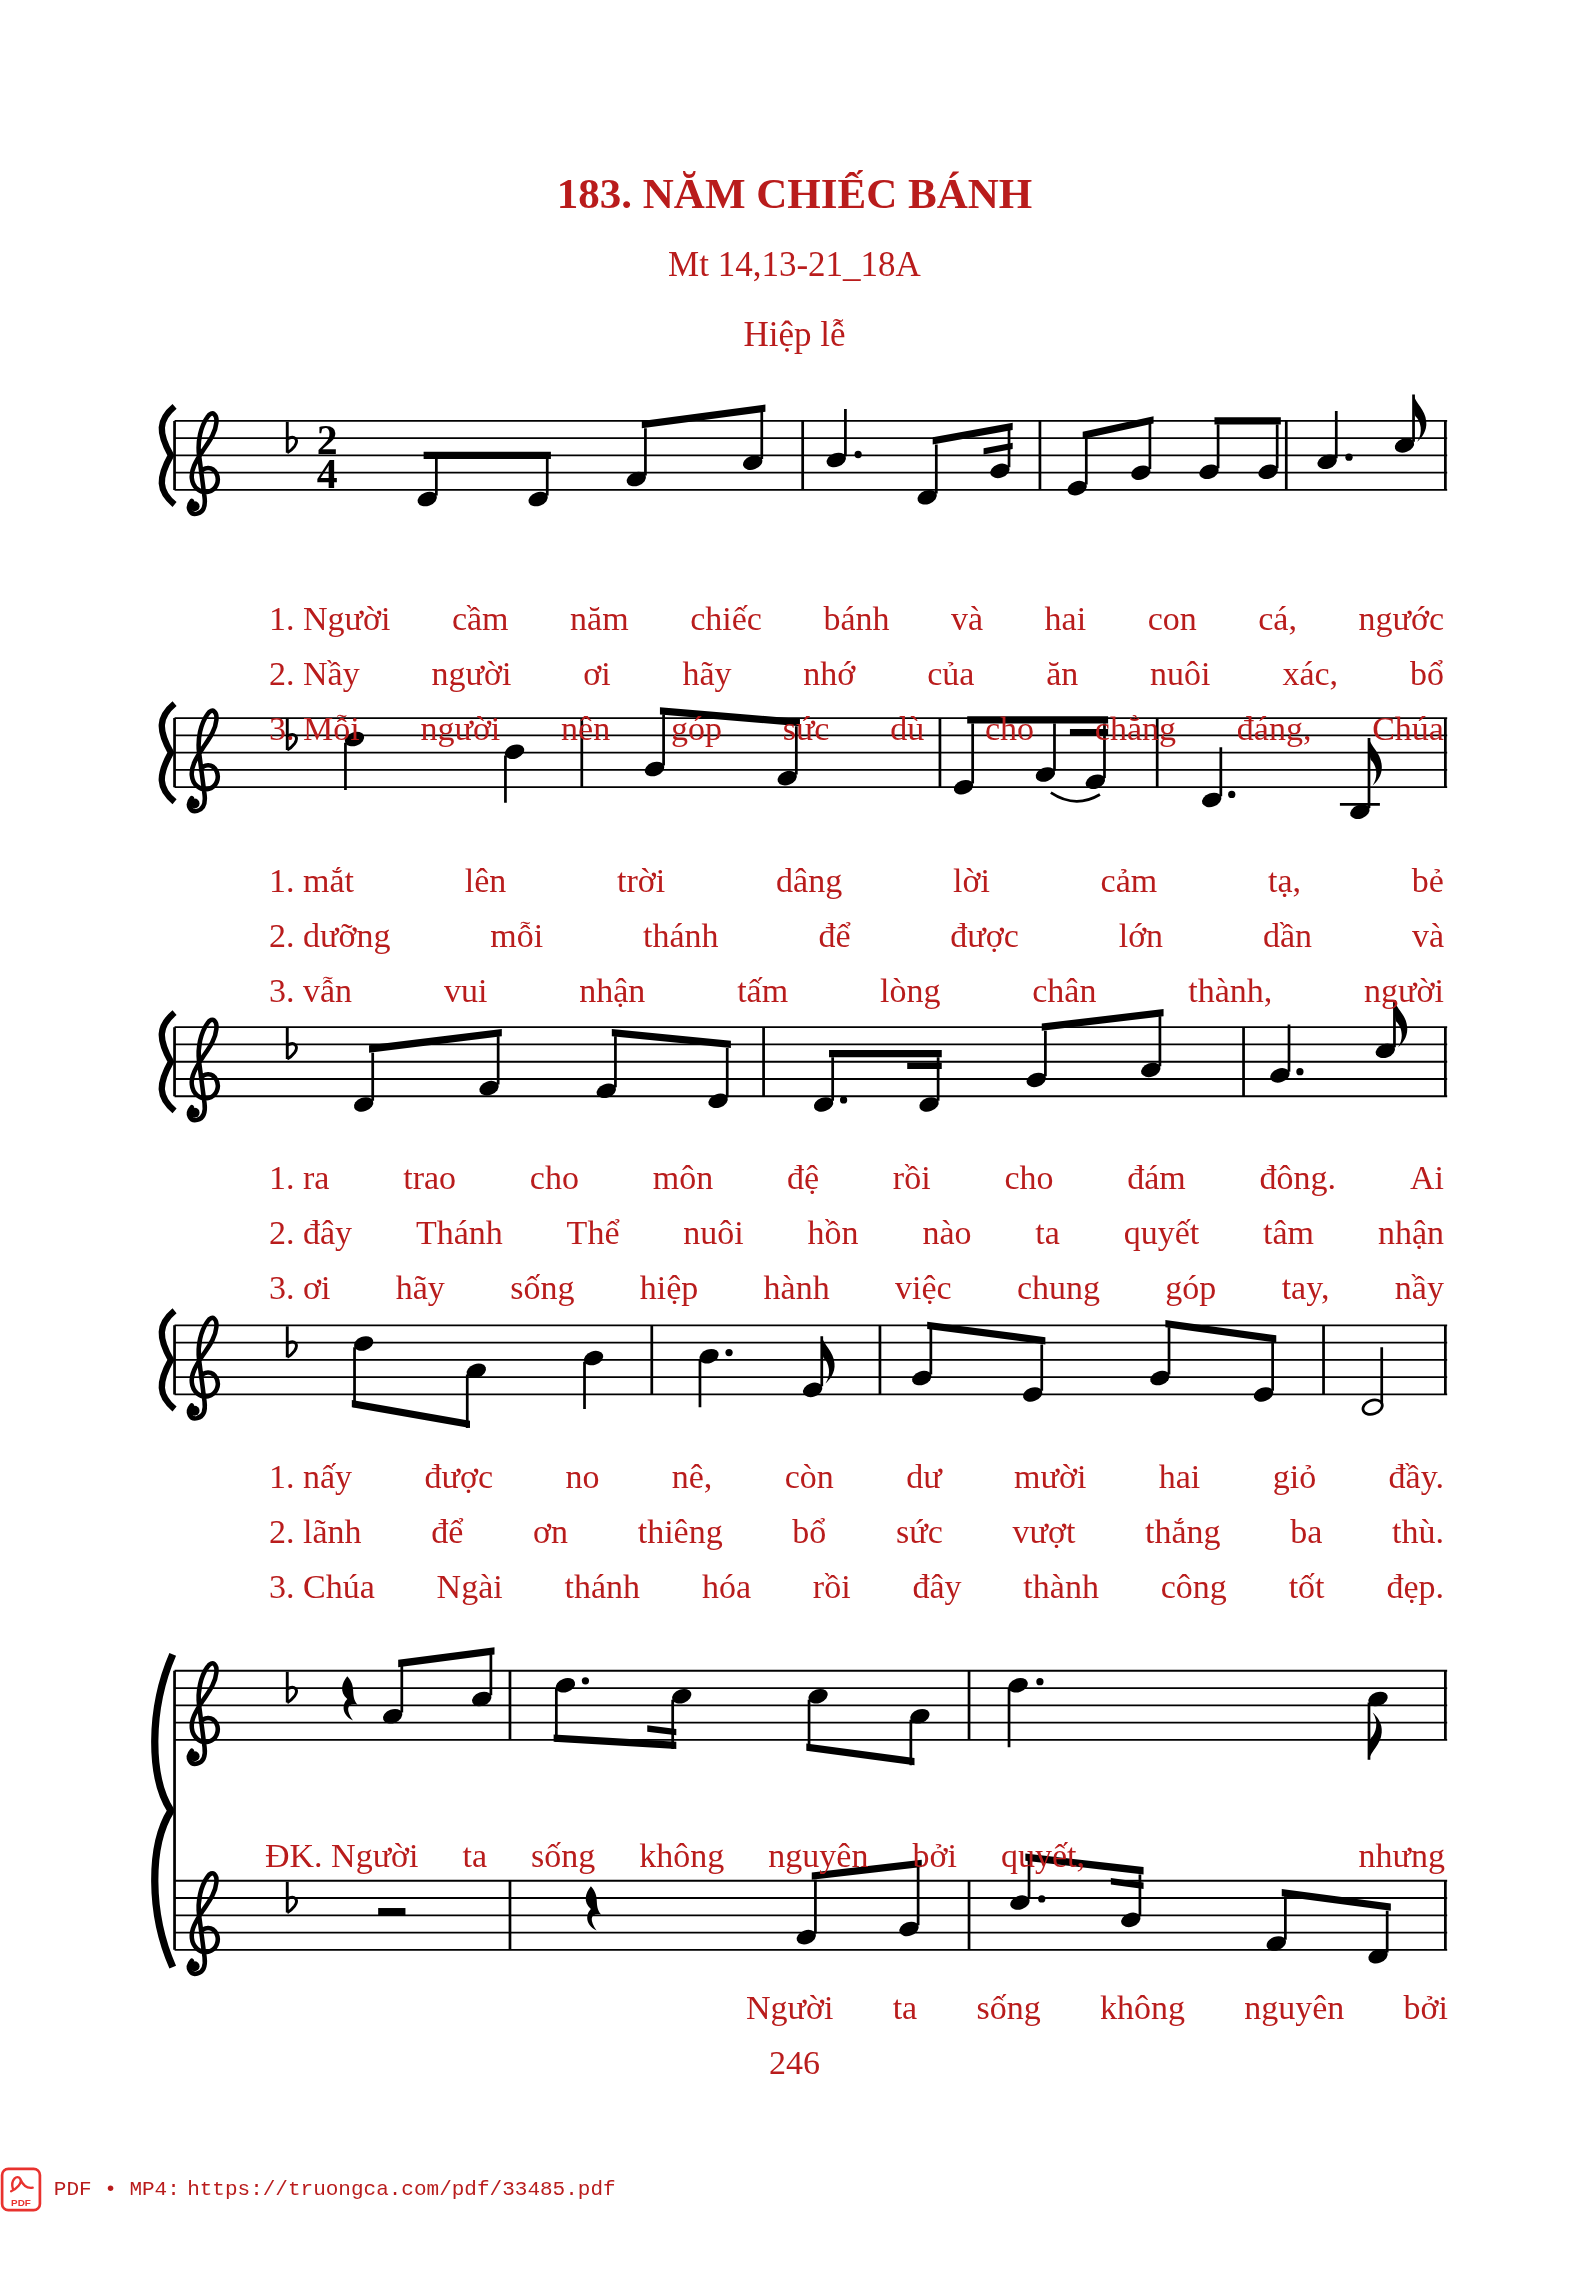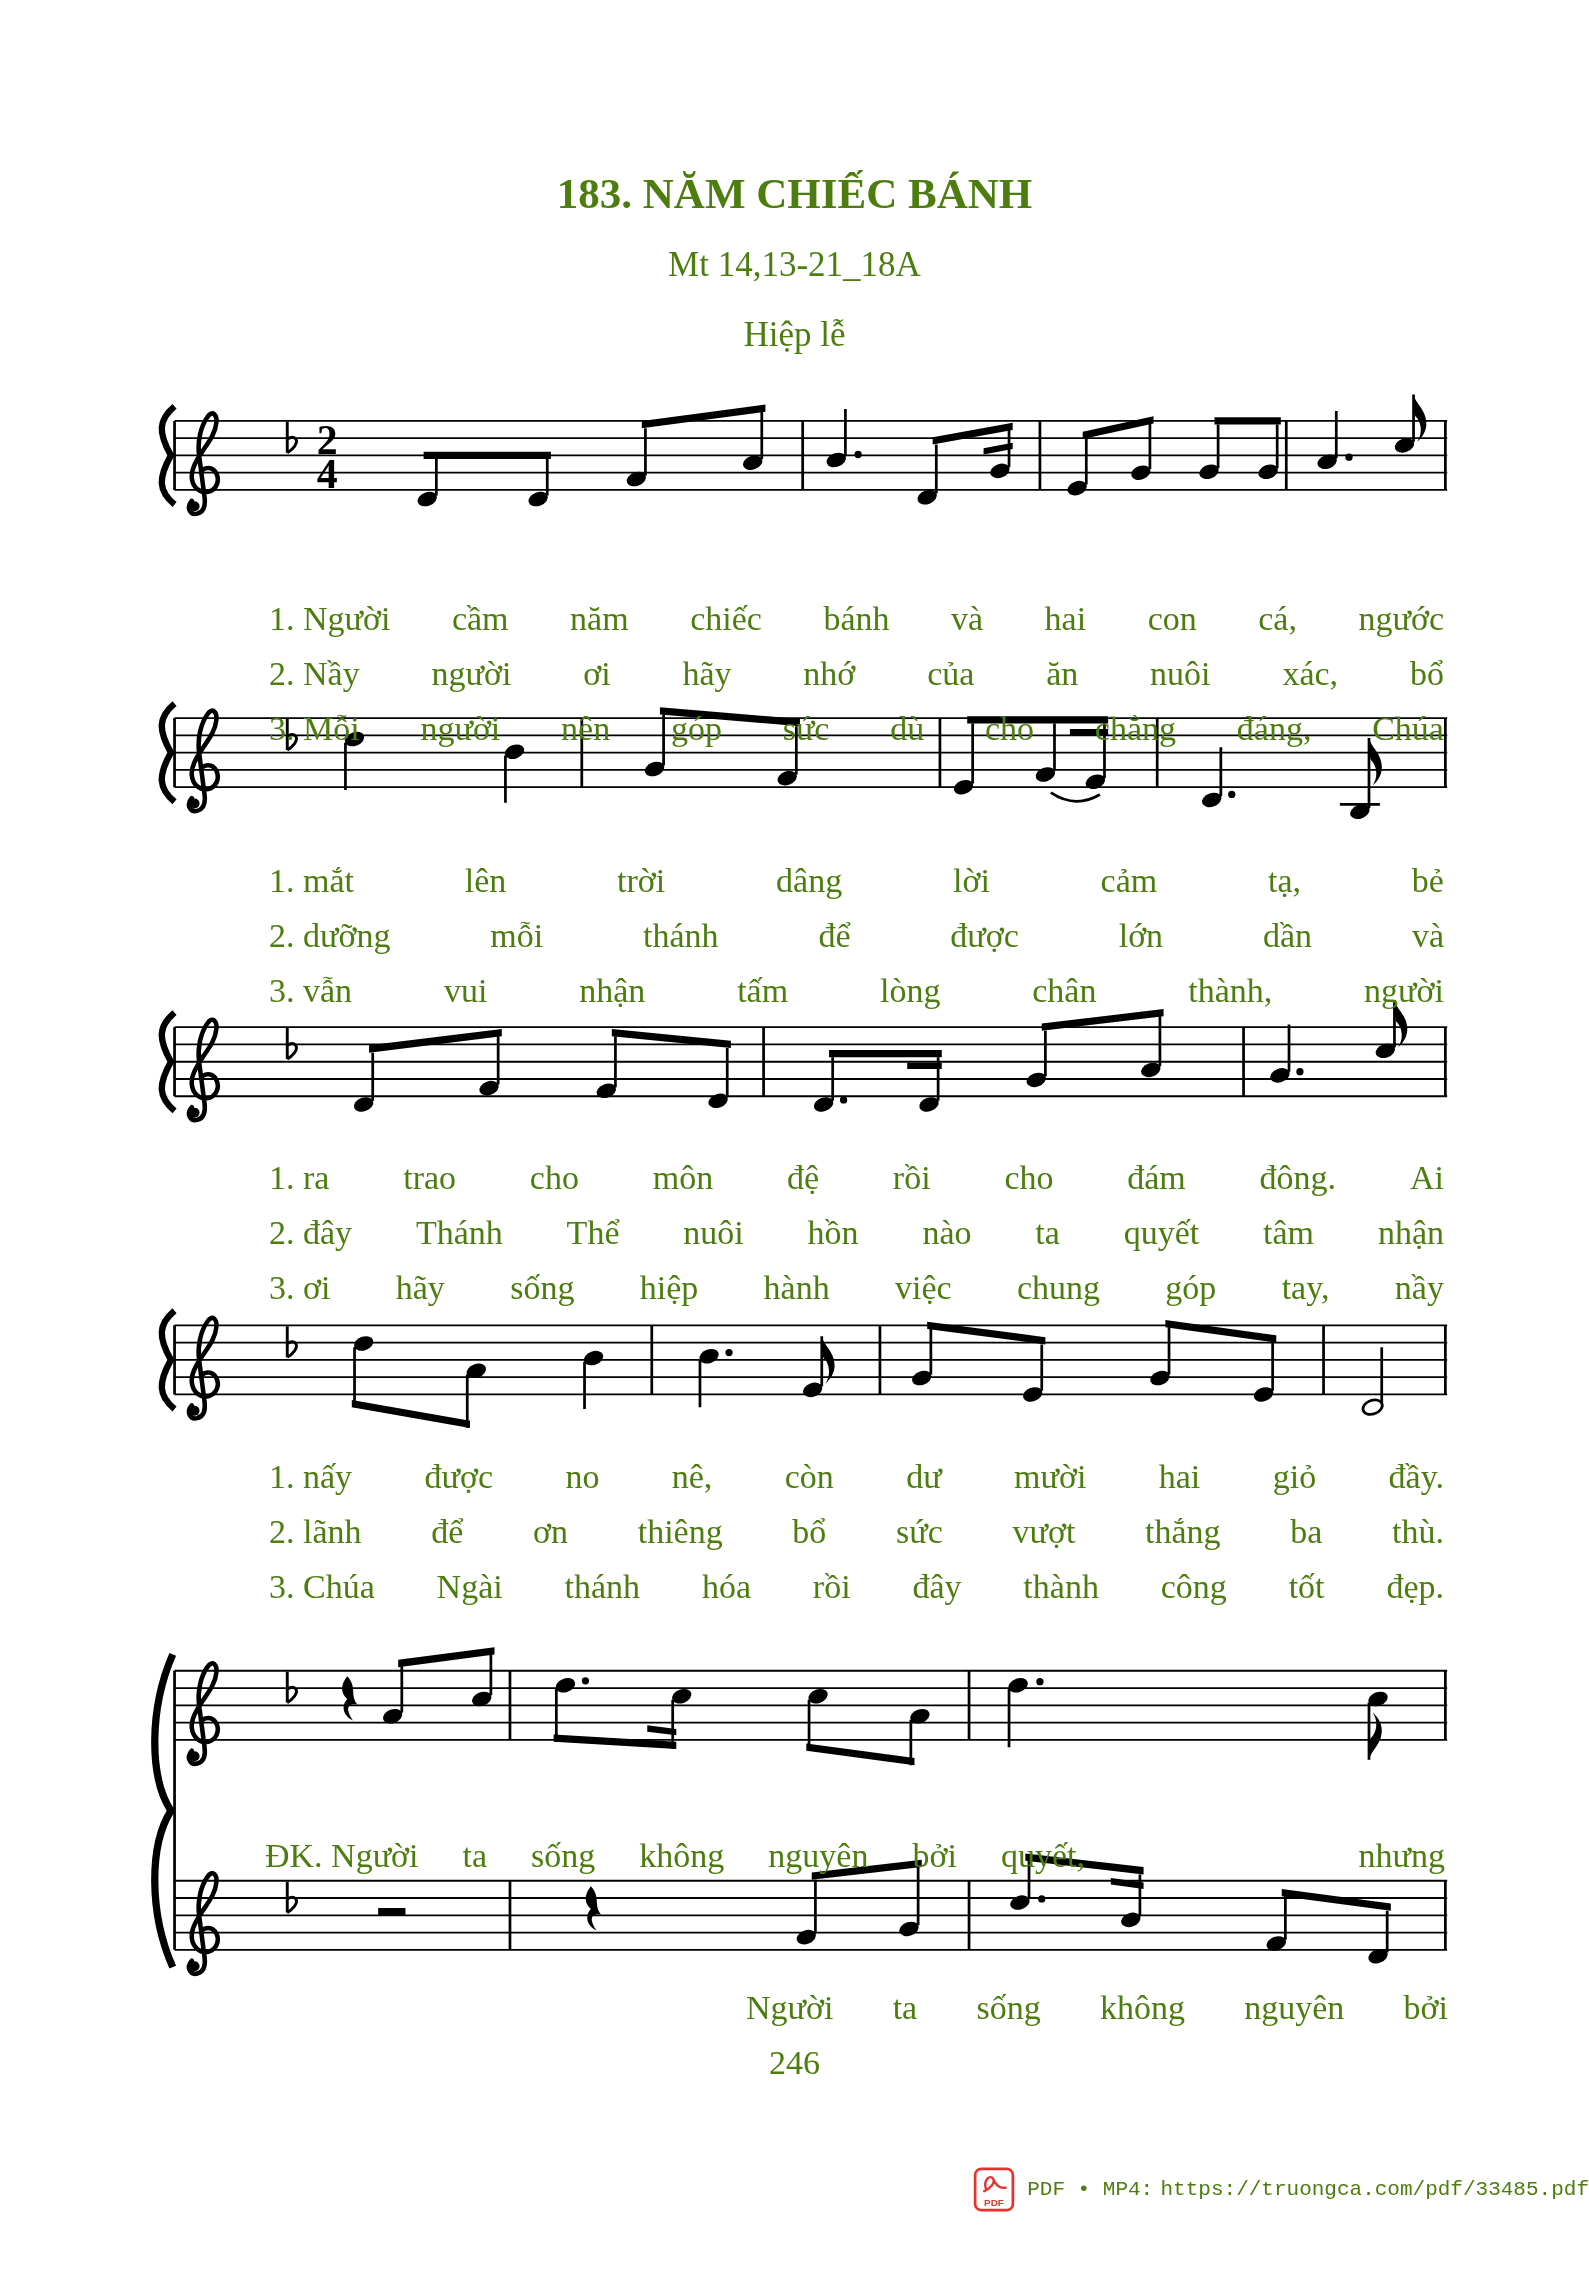--- a/index.html
+++ b/index.html
@@ -1,21 +1,21 @@
 <!DOCTYPE html>
 <html style="font-size:14.5px"><head>
 <meta charset="utf-8">
 <style>
   html,body{margin:0;padding:0;background:#888;}
   .page{
     position:relative;
     width:1589px;height:2288px;
     background:#ffffff;
     font-family:"Liberation Serif", serif;
-    color:#4d7c0f;
+    color:#b91c1c;
     overflow:hidden;
     margin:0 auto;
   }
   .abs{position:absolute;}
   .center{left:0;right:0;text-align:center;}
   .title{top:169px;font-size:43px;font-weight:bold;letter-spacing:0px;}
   .subtitle{top:245px;font-size:35px;}
   .section{top:315px;font-size:35px;}
   .music-svg{position:absolute;left:0;top:0;pointer-events:none;}
   .lblock{position:absolute;left:269px;width:1175px;}
@@ -25,21 +25,21 @@
   }
   .refrain-top{position:absolute;left:265px;width:1180px;top:1832px;
     display:flex;font-size:34px;line-height:47px;white-space:nowrap;}
   .refrain-top .grp{display:flex;justify-content:space-between;width:820px;}
   .refrain-top .tail{margin-left:auto;}
   .refrain-bottom{position:absolute;left:746px;width:702px;top:1984px;
     display:flex;justify-content:space-between;font-size:34px;line-height:47px;white-space:nowrap;}
   .pagenum{top:2044px;font-size:34px;}
   .footer{
     position:absolute;left:0;right:0;top:2167px;
-    display:flex;align-items:center;justify-content:flex-end;gap:11.8px;
+    display:flex;align-items:center;justify-content:flex-start;gap:11.8px;
     font-family:"Liberation Mono", monospace;font-size:21px;
   }
   .footer .ftext{display:flex;gap:7.3px;}
   .pdf-badge{display:block;}
 </style>
 </head>
 <body>
 
 <div class="page">
 

